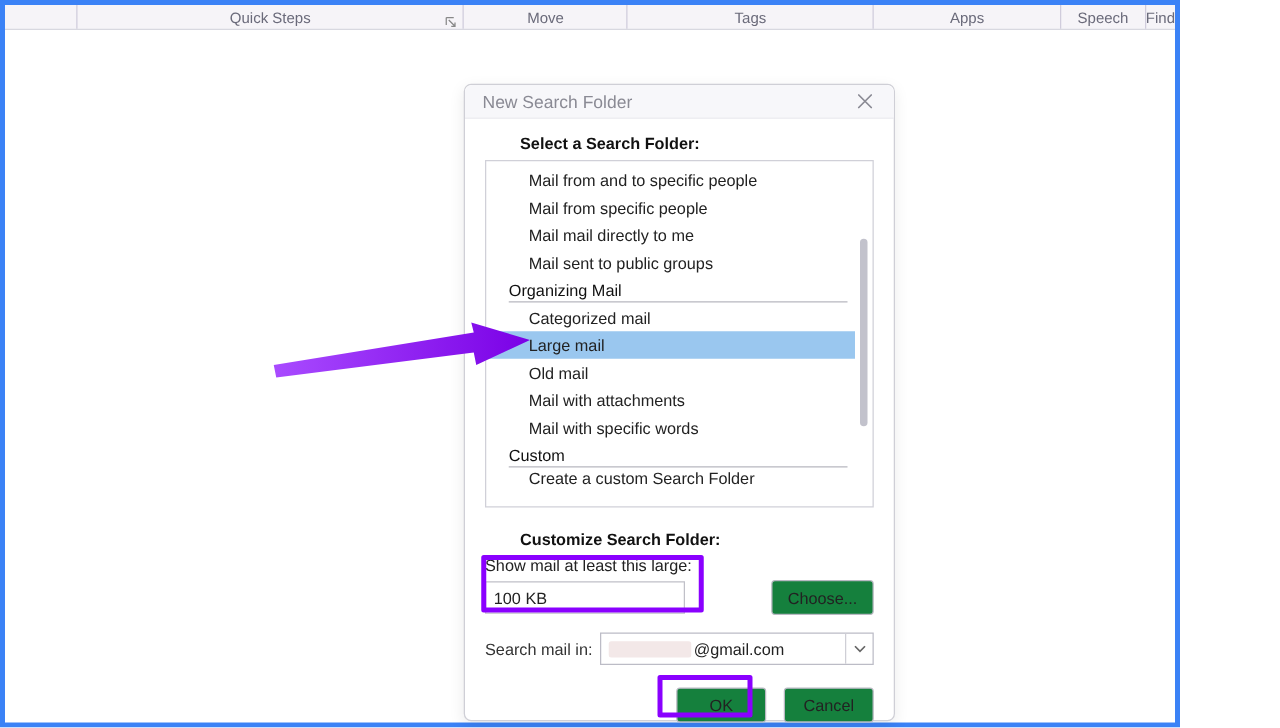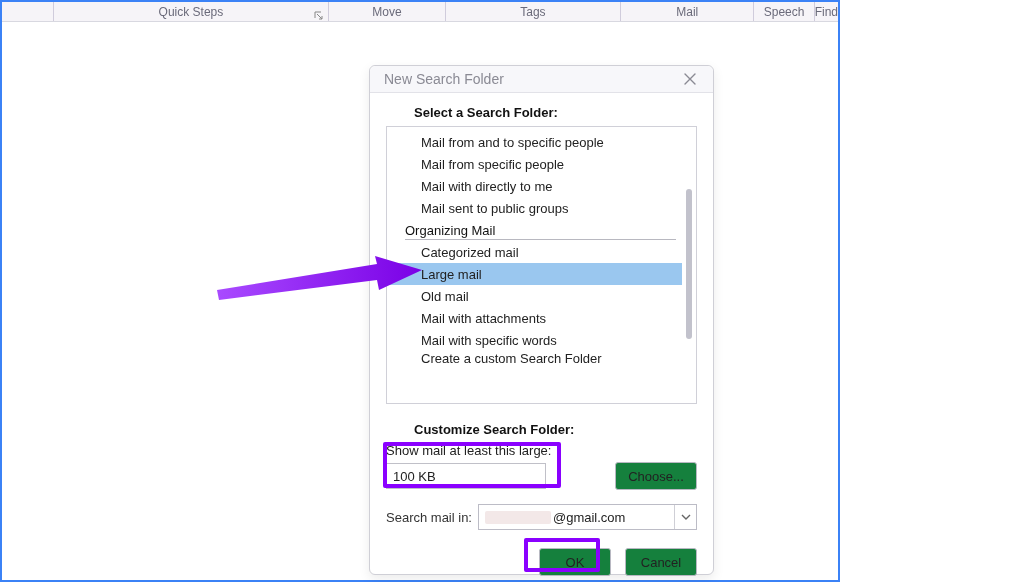--- a/index.html
+++ b/index.html
@@ -7,22 +7,22 @@
     margin: 0; padding: 0;
     width: 1024px; height: 582px;
     font-family: "Segoe UI", Tahoma, sans-serif;
     font-size: 13px;
     color: #222;
     background: #fff;
     overflow: hidden;
   }
   
   .page {
-    width: 840px; height: 582px;
-    border: 2px solid #3b82f6;
+    width: 944px; height: 582px;
+    border: 4px solid #3b82f6;
     position: relative;
     background: #fff;
   }
   
   .ribbon {
     position: relative;
     height: 20px;
     border-bottom: 1px solid #d8d8e0;
     background: #f6f4f8;
     display: flex;
@@ -251,21 +251,21 @@
           </svg>
       </span>
     </div>
     <div class="ribbon-group" style="width:140px">
       <span>Move</span>
     </div>
     <div class="ribbon-group" style="width:210px">
       <span>Tags</span>
     </div>
     <div class="ribbon-group" style="width:160px">
-      <span>Mail</span>
+      <span>Apps</span>
     </div>
     <div class="ribbon-group" style="width:72px">
       <span>Speech</span>
     </div>
     <div class="ribbon-group noright" style="flex:1">
       <span>Find</span>
     </div>
   </div>
 
   <div class="dialog">
@@ -284,21 +284,21 @@
       <div class="listbox-wrap">
         <div class="listbox">
 
           <div class="list-item">
               <span>Mail from and to specific people</span>
             </div>
           <div class="list-item">
               <span>Mail from specific people</span>
             </div>
           <div class="list-item">
-              <span>Mail with directly to me</span>
+              <span>Mail mail directly to me</span>
             </div>
           <div class="list-item">
               <span>Mail sent to public groups</span>
             </div>
 
           <div class="group-header">
             <span>Organizing Mail</span>
             <div class="underline"></div>
           </div>
           <div class="list-item">
@@ -310,20 +310,24 @@
           <div class="list-item">
               <span>Old mail</span>
             </div>
           <div class="list-item">
               <span>Mail with attachments</span>
             </div>
           <div class="list-item">
               <span>Mail with specific words</span>
             </div>
 
+          <div class="group-header">
+            <span>Custom</span>
+            <div class="underline"></div>
+          </div>
           <div class="list-item cut">
               <span>Create a custom Search Folder</span>
             </div>
         </div>
 
         <div class="scrollbar">
           <div class="scrollbar-track">
               <div class="scrollbar-thumb"></div>
             </div>
         </div>

